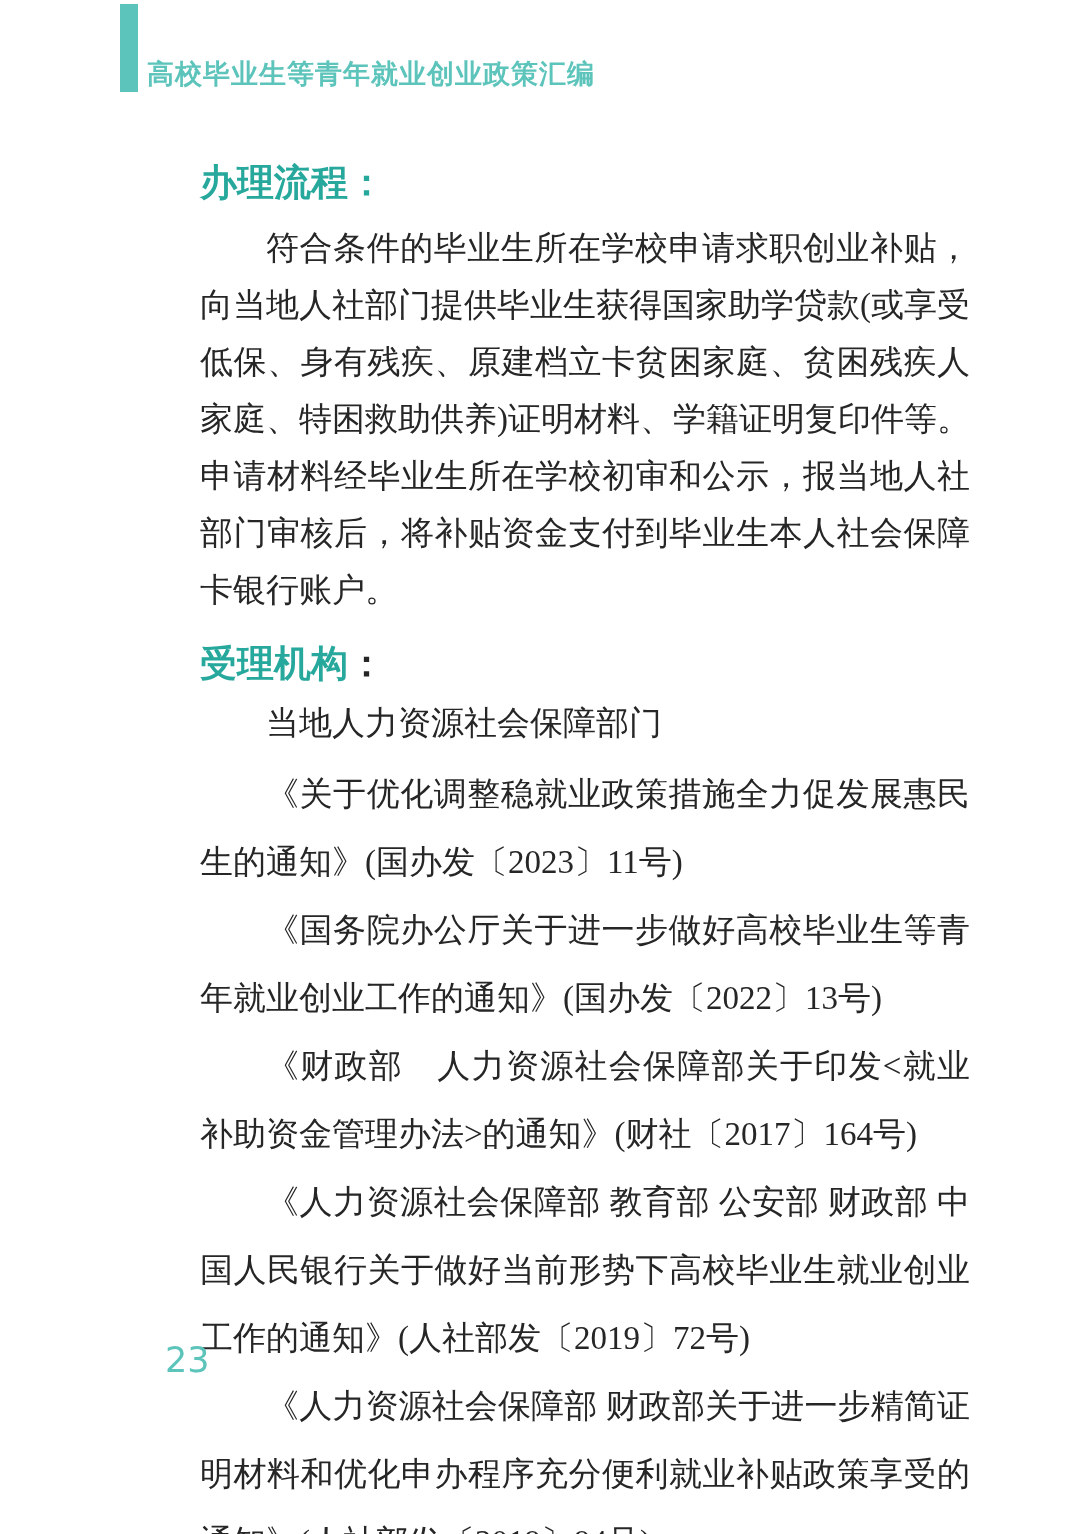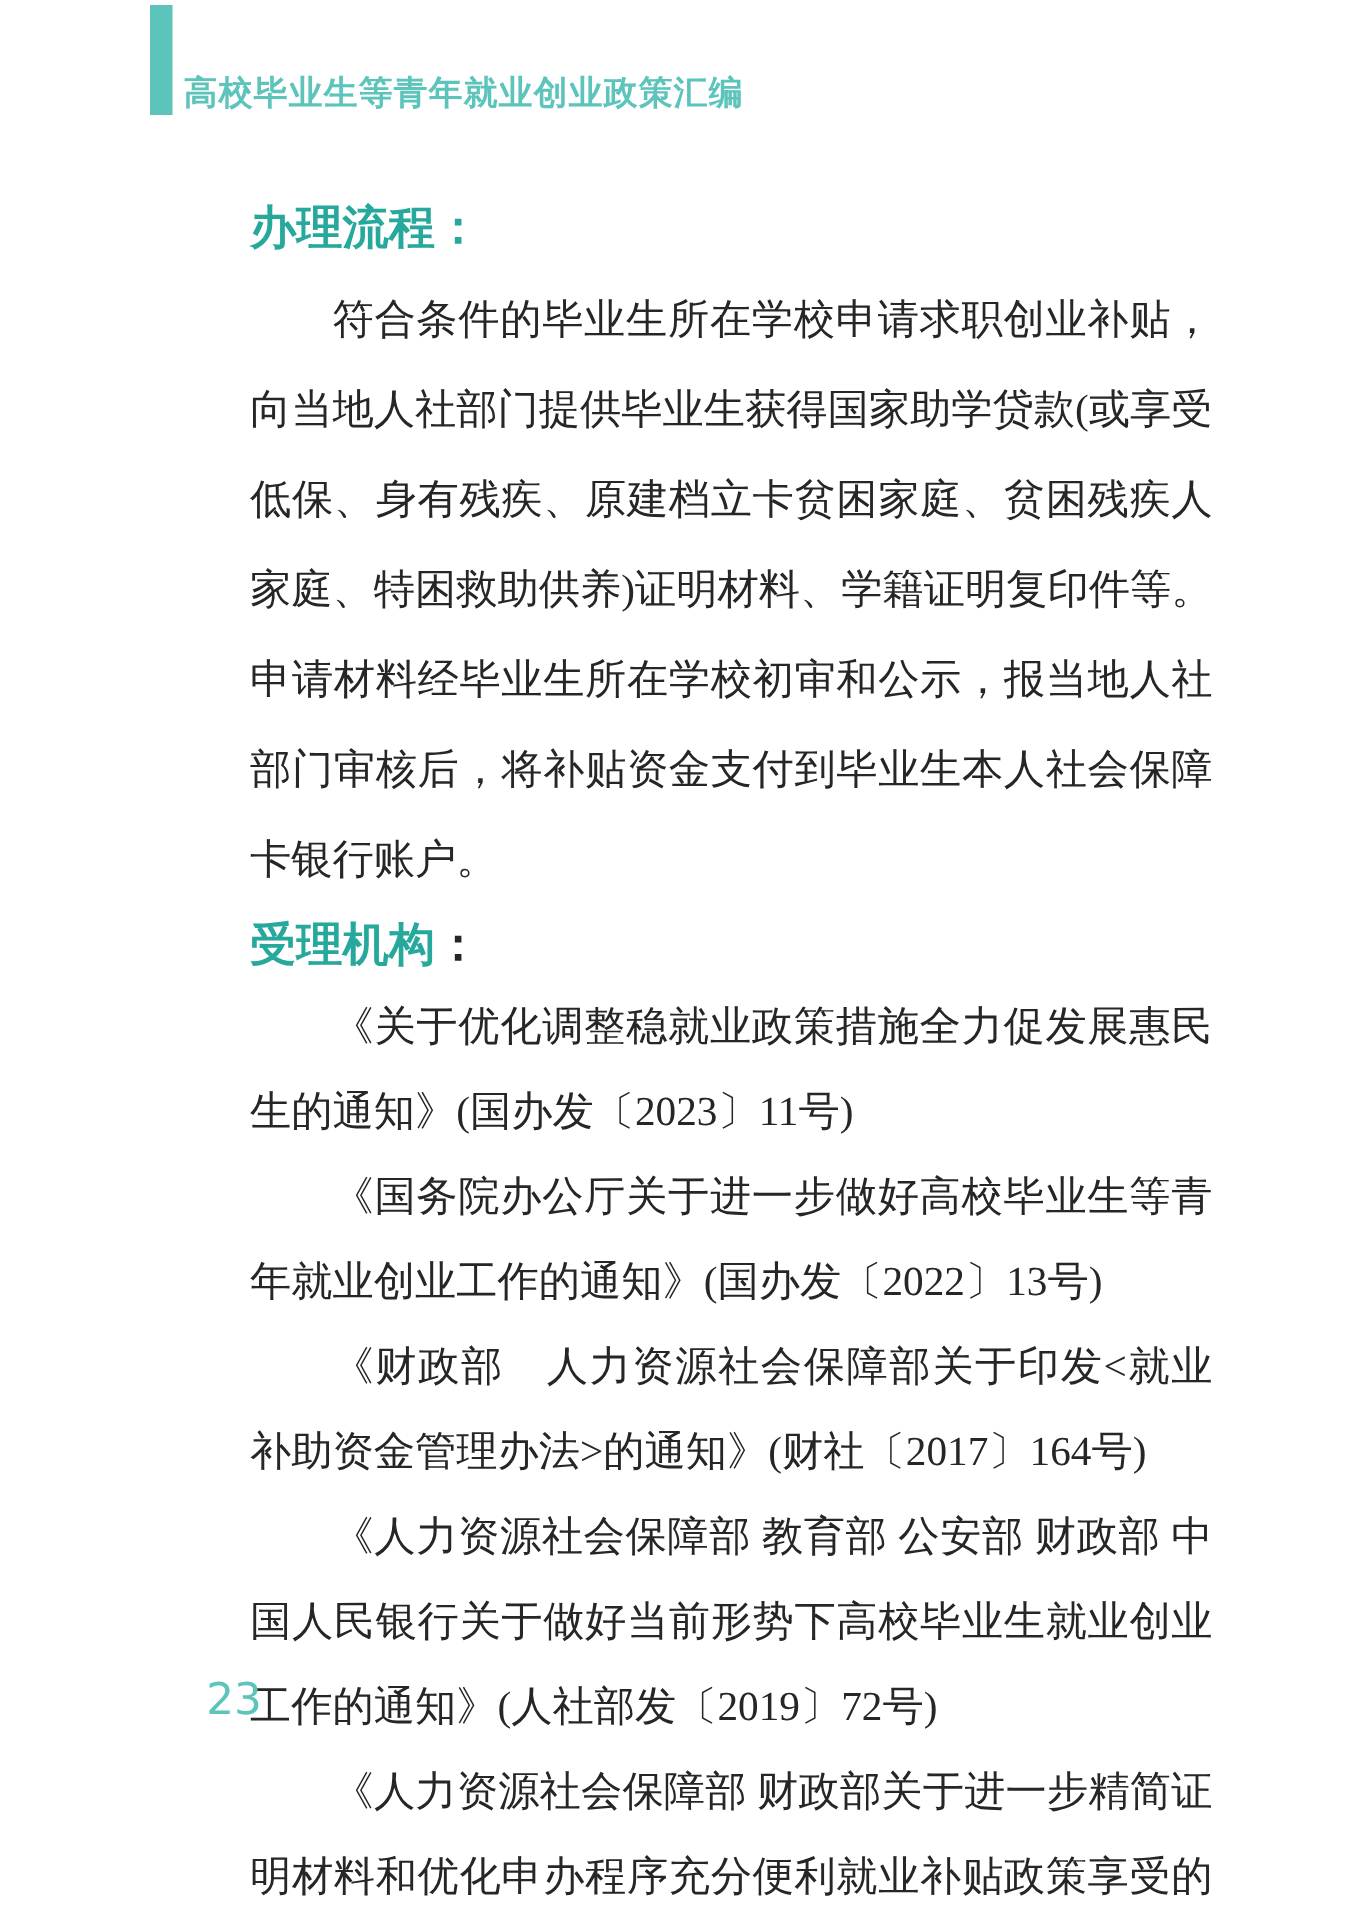--- a/index.html
+++ b/index.html
@@ -48,27 +48,27 @@
     font-weight: bold;
     color: var(--teal-heading);
     line-height: 46px;
   }
   .heading-colon-dark {
     color: var(--text-color);
     font-weight: bold;
   }
   .body-text {
     font-size: 33px;
-    line-height: 72px;
+    line-height: 57px;
     text-align: justify;
     text-indent: 2em;
     color: var(--text-color);
   }
   .process-body { margin-top: 14px; }
-  .agency-heading { margin-top: 10px; }
+  .agency-heading { margin-top: 22px; }
   .agency-body { margin-top: 8px; }
   .basis-heading { margin-top: 14px; }
   .basis-list { margin-top: 8px; }
   .basis-item {
     font-size: 33px;
     line-height: 68px;
     text-align: justify;
     text-indent: 2em;
     color: var(--text-color);
   }
@@ -90,20 +90,21 @@
   <div class="header-title">高校毕业生等青年就业创业政策汇编</div>
 
   <div class="content">
 
     <div class="section-heading">办理流程：</div>
 
     <div class="body-text process-body">符合条件的毕业生所在学校申请求职创业补贴，向当地人社部门提供毕业生获得国家助学贷款(或享受低保、身有残疾、原建档立卡贫困家庭、贫困残疾人家庭、特困救助供养)证明材料、学籍证明复印件等。申请材料经毕业生所在学校初审和公示，报当地人社部门审核后，将补贴资金支付到毕业生本人社会保障卡银行账户。</div>
 
     <div class="section-heading agency-heading"><span>受理机构</span><span class="heading-colon-dark">：</span></div>
 
+    <div class="body-text agency-body">当地人力资源社会保障部门</div>
 
 
     <div class="basis-list">
       <div class="basis-item">《关于优化调整稳就业政策措施全力促发展惠民生的通知》(国办发〔2023〕11号)</div>
       <div class="basis-item">《国务院办公厅关于进一步做好高校毕业生等青年就业创业工作的通知》(国办发〔2022〕13号)</div>
       <div class="basis-item">《财政部　人力资源社会保障部关于印发&lt;就业补助资金管理办法&gt;的通知》(财社〔2017〕164号)</div>
       <div class="basis-item">《人力资源社会保障部 教育部 公安部 财政部 中国人民银行关于做好当前形势下高校毕业生就业创业工作的通知》(人社部发〔2019〕72号)</div>
       <div class="basis-item">《人力资源社会保障部 财政部关于进一步精简证明材料和优化申办程序充分便利就业补贴政策享受的通知》(人社部发〔2019〕94号)</div>
     </div>
 

